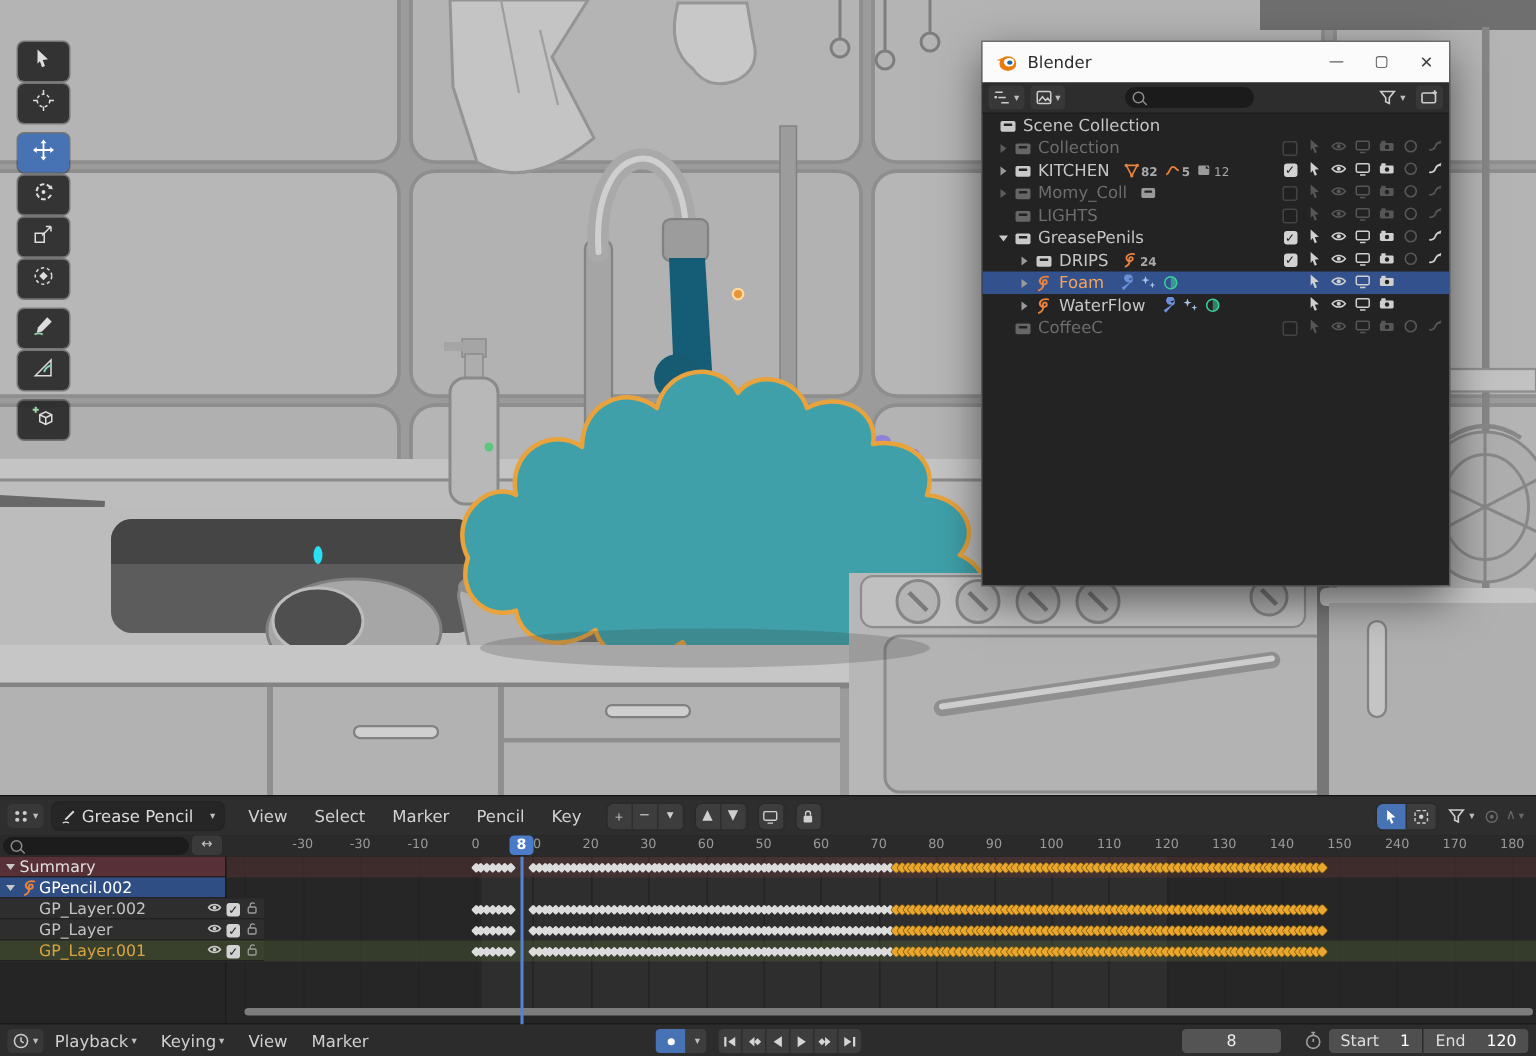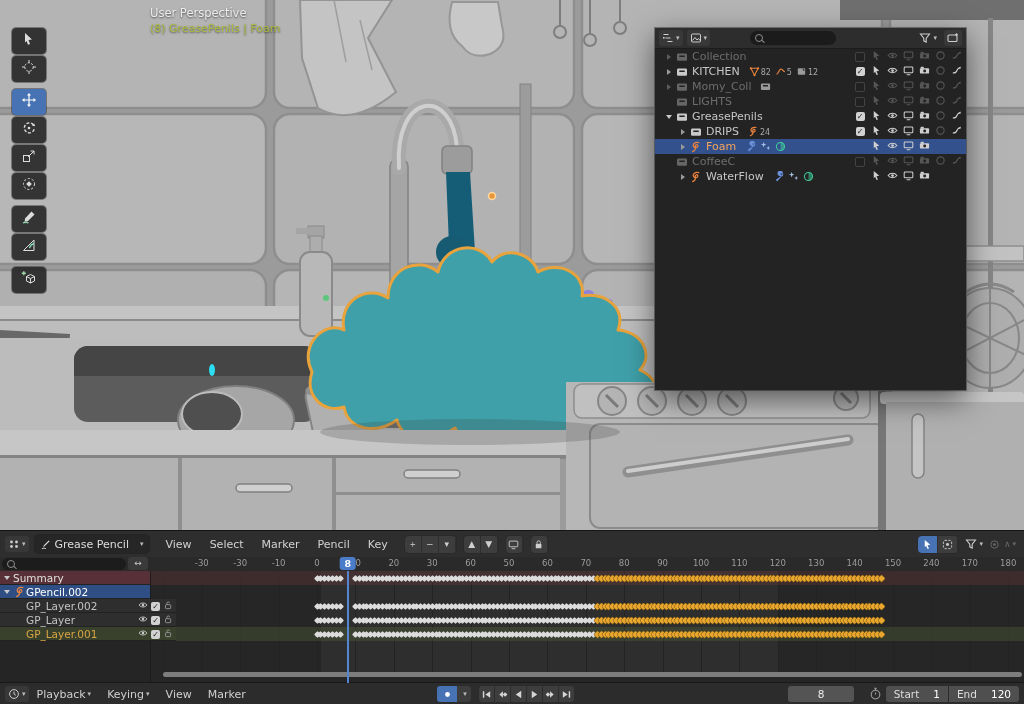--- a/index.html
+++ b/index.html
@@ -48,21 +48,21 @@
   .dim .tri-r{border-left-color:#5c5c5c;}
   .exp{width:12px;display:flex;justify-content:center;flex:none;}
   .oicon{width:13px;height:13px;flex:none;display:flex;align-items:center;justify-content:center;}
   .oicon svg{width:12px;height:12px;}
   .c-coll{color:#c9c9c9;} .dim .c-coll{color:#666;}
   .c-gp{color:#e8823c;}
   .badges{display:flex;align-items:center;margin-left:9px;gap:4px;}
   .badge{display:flex;align-items:flex-end;gap:1px;}
   .badge svg{width:11px;height:11px;}
   .badge .cnt{font-size:8px;color:#a8a8a8;line-height:9px;}
-  .b-mesh,.b-curve,.b-gpencil{color:#e8823c;}
+  .b-mesh,.b-curve,.b-gpencil{color:#e8823c;font-weight:bold;}
   .b-data,.b-collection{color:#9a9a9a;}
   .b-modifier{color:#6b8fd8;} .b-effect{color:#a9c4ea;} .b-material{color:#3ecf9a;}
   .toggles{position:absolute;right:2px;top:0;height:15px;display:flex;align-items:center;}
   .tslot{width:16px;display:flex;justify-content:center;align-items:center;}
   .tslot svg{width:11px;height:11px;}
   .tg{color:#cfcfcf;} .tg.dim2{color:#565656;}
   .cbx{width:9px;height:9px;border-radius:2px;background:#d2d2d2;color:#1d1d1d;font-size:8px;
        line-height:9px;text-align:center;font-weight:bold;}
   .cbx.un{background:#202020;border:1px solid #646464;width:8px;height:8px;}
   .dim .cbx{opacity:.5;}
@@ -309,24 +309,20 @@
       </g>
       <g stroke="#888" fill="none" stroke-width="2">
         <ellipse cx="990" cy="338" rx="44" ry="50" fill="#aeaeae"></ellipse>
         <ellipse cx="990" cy="338" rx="29" ry="35"></ellipse>
         <path d="M990 288 v100 M948 318 l84 40 M948 360 l84 -44"></path>
         <path d="M966 292 q24 -16 48 0" stroke-width="3"></path>
       </g>
       <ellipse cx="470" cy="432" rx="150" ry="13" fill="rgba(60,60,60,.22)"></ellipse>
     </svg>
 
-    <div id="vp-overlay">
-      <div class="ovl1">User Perspective</div>
-      <div class="ovl2">(8) GreasePenils | Foam</div>
-    </div>
 
     <div id="toolbar">
       <div class="tb-btn">
           <span><svg viewBox="0 0 16 16">
               <path d="M4 2 L11 8.5 L7.5 9 L9 13 L7 13.8 L5.6 9.9 L4 11.5 Z" fill="#ddd"></path>
             </svg></span>
         </div>
       <div class="tb-btn">
           <span><svg viewBox="0 0 16 16" stroke="#ddd" fill="none">
               <circle cx="8" cy="8" r="4.2" stroke-dasharray="2 1.6"></circle>
@@ -376,20 +372,36 @@
       <div class="tb-btn">
           <span><svg viewBox="0 0 16 16" fill="none">
               <path d="M5.5 6.5 l4 -2 4 2 v4.5 l-4 2 -4 -2 Z" stroke="#ddd"></path>
               <path d="M5.5 6.5 l4 2 4 -2 M9.5 8.5 v4.5" stroke="#ddd"></path>
               <path d="M2.8 1.2 v4 M.8 3.2 h4" stroke="#9fd7a9" stroke-width="1.4"></path>
             </svg></span>
         </div>
     </div>
 
     <div id="bwin">
+      <div id="titlebar">
+        <span style="margin-left:8px;display:flex;">
+            <svg width="15" height="15" viewBox="0 0 16 16">
+              <path d="M1.5 6.5 L8 4 L9 7.5 Z" fill="#e87d0d"></path>
+              <ellipse cx="9.5" cy="9" rx="6" ry="5.2" fill="#e87d0d"></ellipse>
+              <ellipse cx="10.4" cy="8" rx="3.7" ry="3" fill="#fff"></ellipse>
+              <ellipse cx="10.9" cy="8.3" rx="1.9" ry="1.5" fill="#1b65a5"></ellipse>
+            </svg>
+          </span>
+        <span class="ttl">Blender</span>
+        <span style="margin-left:auto;display:flex;">
+          <span class="win-ctl">—</span>
+          <span class="win-ctl">▢</span>
+          <span class="win-ctl close">✕</span>
+        </span>
+      </div>
       <div id="ol-header">
         <span class="hbtn">
             <svg viewBox="0 0 12 12" fill="none" stroke="#cdcdcd">
               <path d="M1.5 2.5h5M3.5 6h5M5.5 9.5h5"></path>
               <rect x="1" y="5" width="1.6" height="1.6" fill="#cdcdcd" stroke="none"></rect>
             </svg>
             <span class="chev">▾</span>
           </span>
         <span class="hbtn">
             <svg viewBox="0 0 12 12" fill="none" stroke="#cdcdcd">
@@ -410,20 +422,29 @@
               <span class="chev">▾</span>
             </span>
           <span class="hbtn" style="margin-right:4px;">
               <svg viewBox="0 0 12 12">
                 <rect x="1" y="3" width="9" height="6.5" rx="1" fill="none" stroke="#cdcdcd" stroke-width="1.1"></rect>
                 <path d="M9.5 1.2 v3 M8 2.7 h3" stroke="#cdcdcd" stroke-width="1.1"></path>
               </svg>
             </span>
         </span>
       </div>
+      <div class="o-row" style="padding-left:10px;">
+        <span class="oicon c-coll">
+            <svg viewBox="0 0 12 12">
+              <rect x="1" y="2.6" width="10" height="7.2" rx="1.2" fill="currentColor"></rect>
+              <rect x="3.2" y="4.4" width="5.6" height="1.6" rx=".4" fill="#232323"></rect>
+            </svg>
+          </span>
+        <span class="lbl">Scene Collection</span>
+      </div>
       <div id="ol-rows">
           <div class="o-row dim" style="padding-left: 8px;">
             <span class="exp">
               <span class="tri-r"></span>
             </span>
             <span class="oicon c-coll">
               <svg viewBox="0 0 12 12">
                 <rect x="1" y="2.6" width="10" height="7.2" rx="1.2" fill="currentColor"></rect>
                 <rect x="3.2" y="4.4" width="5.6" height="1.6" rx=".4" fill="#232323"></rect>
               </svg>
@@ -820,20 +841,79 @@
                 <span class="tg"><svg viewBox="0 0 12 12">
                     <rect x="1" y="3.6" width="10" height="5.8" rx="1" fill="currentColor"></rect>
                     <circle cx="6.2" cy="6.5" r="1.6" fill="#222"></circle>
                     <rect x="2" y="2" width="3.2" height="2" rx=".5" fill="currentColor"></rect>
                   </svg></span>
               </span>
               <span class="tslot"></span>
               <span class="tslot"></span>
             </span>
           </div>
+          <div class="o-row" style="padding-left: 22px;">
+            <span class="exp">
+              <span class="tri-r"></span>
+            </span>
+            <span class="oicon c-gp">
+              <svg viewBox="0 0 12 12">
+                <path d="M8.8 1.6C4.6.7 2.3 3.6 3.6 5.6c1.3 2 4.6 1 4.2-1C7.4 3 4.8 3.6 5.3 5.6 5.9 8 4.4 9.8 2.6 10.6" fill="none" stroke="currentColor" stroke-width="1.3" stroke-linecap="round"></path>
+              </svg>
+            </span>
+            <span class="lbl">WaterFlow</span>
+            <span class="badges">
+              <span class="badge b-modifier">
+                <svg viewBox="0 0 12 12">
+                  <path d="M11 2.6A3.1 3.1 0 1 0 9.4 5.3L3 9.6l1.6 1.9L9 6.4a3.1 3.1 0 0 0 2-3.8L9.3 4.4 7.9 3z" fill="currentColor"></path>
+                </svg>
+              </span>
+              <span class="badge b-effect">
+                <svg viewBox="0 0 12 12" fill="currentColor">
+                  <path d="M4 1l.8 2.4L7 4 4.8 4.7 4 7 3.2 4.7 1 4l2.2-.6z"></path>
+                  <path d="M9 5.5l.6 1.7 1.6.5-1.6.5L9 10l-.6-1.8-1.6-.5 1.6-.5z"></path>
+                </svg>
+              </span>
+              <span class="badge b-material">
+                <svg viewBox="0 0 12 12">
+                  <circle cx="6" cy="6" r="4.4" fill="none" stroke="currentColor" stroke-width="1.1"></circle>
+                  <path d="M6 1.6a4.4 4.4 0 0 1 0 8.8z" fill="currentColor" opacity=".55"></path>
+                </svg>
+              </span>
+            </span>
+            <span class="toggles">
+              <span class="tslot"></span>
+              <span class="tslot">
+                <span class="tg"><svg viewBox="0 0 12 12">
+                    <path d="M3 1l6 5.3-3 .4 1.6 3.6-1.6.7-1.5-3.7L3 9z" fill="currentColor"></path>
+                  </svg></span>
+              </span>
+              <span class="tslot">
+                <span class="tg"><svg viewBox="0 0 12 12">
+                    <path d="M1.2 6C3.5 2.8 8.5 2.8 10.8 6 8.5 9.2 3.5 9.2 1.2 6z" fill="none" stroke="currentColor" stroke-width="1.1"></path>
+                    <circle cx="6" cy="6" r="1.5" fill="currentColor"></circle>
+                  </svg></span>
+              </span>
+              <span class="tslot">
+                <span class="tg"><svg viewBox="0 0 12 12">
+                    <rect x="1.3" y="2.3" width="9.4" height="6.2" rx="1" fill="none" stroke="currentColor" stroke-width="1.1"></rect>
+                    <path d="M4 10.6h4" stroke="currentColor" stroke-width="1.1"></path>
+                  </svg></span>
+              </span>
+              <span class="tslot">
+                <span class="tg"><svg viewBox="0 0 12 12">
+                    <rect x="1" y="3.6" width="10" height="5.8" rx="1" fill="currentColor"></rect>
+                    <circle cx="6.2" cy="6.5" r="1.6" fill="#222"></circle>
+                    <rect x="2" y="2" width="3.2" height="2" rx=".5" fill="currentColor"></rect>
+                  </svg></span>
+              </span>
+              <span class="tslot"></span>
+              <span class="tslot"></span>
+            </span>
+          </div>
           <div class="o-row dim" style="padding-left: 8px;">
             <span class="exp"></span>
             <span class="oicon c-coll">
               <svg viewBox="0 0 12 12">
                 <rect x="1" y="2.6" width="10" height="7.2" rx="1.2" fill="currentColor"></rect>
                 <rect x="3.2" y="4.4" width="5.6" height="1.6" rx=".4" fill="#232323"></rect>
               </svg>
             </span>
             <span class="lbl">CoffeeC</span>
             <span class="toggles">
@@ -868,79 +948,20 @@
                 <span class="tg dim2"><svg viewBox="0 0 12 12">
                     <circle cx="6" cy="6" r="4" fill="none" stroke="currentColor" stroke-width="1.2"></circle>
                   </svg></span>
               </span>
               <span class="tslot">
                 <span class="tg dim2"><svg viewBox="0 0 12 12">
                     <path d="M2 8.5C4.5 9 6 7.5 6.6 5.7 7.1 4.3 8.3 3.3 9.6 3.1" fill="none" stroke="currentColor" stroke-width="1.3"></path>
                     <path d="M10.8 1.6 10.2 4.4 7.8 3.2z" fill="currentColor"></path>
                   </svg></span>
               </span>
-            </span>
-          </div>
-          <div class="o-row" style="padding-left: 22px;">
-            <span class="exp">
-              <span class="tri-r"></span>
-            </span>
-            <span class="oicon c-gp">
-              <svg viewBox="0 0 12 12">
-                <path d="M8.8 1.6C4.6.7 2.3 3.6 3.6 5.6c1.3 2 4.6 1 4.2-1C7.4 3 4.8 3.6 5.3 5.6 5.9 8 4.4 9.8 2.6 10.6" fill="none" stroke="currentColor" stroke-width="1.3" stroke-linecap="round"></path>
-              </svg>
-            </span>
-            <span class="lbl">WaterFlow</span>
-            <span class="badges">
-              <span class="badge b-modifier">
-                <svg viewBox="0 0 12 12">
-                  <path d="M11 2.6A3.1 3.1 0 1 0 9.4 5.3L3 9.6l1.6 1.9L9 6.4a3.1 3.1 0 0 0 2-3.8L9.3 4.4 7.9 3z" fill="currentColor"></path>
-                </svg>
-              </span>
-              <span class="badge b-effect">
-                <svg viewBox="0 0 12 12" fill="currentColor">
-                  <path d="M4 1l.8 2.4L7 4 4.8 4.7 4 7 3.2 4.7 1 4l2.2-.6z"></path>
-                  <path d="M9 5.5l.6 1.7 1.6.5-1.6.5L9 10l-.6-1.8-1.6-.5 1.6-.5z"></path>
-                </svg>
-              </span>
-              <span class="badge b-material">
-                <svg viewBox="0 0 12 12">
-                  <circle cx="6" cy="6" r="4.4" fill="none" stroke="currentColor" stroke-width="1.1"></circle>
-                  <path d="M6 1.6a4.4 4.4 0 0 1 0 8.8z" fill="currentColor" opacity=".55"></path>
-                </svg>
-              </span>
-            </span>
-            <span class="toggles">
-              <span class="tslot"></span>
-              <span class="tslot">
-                <span class="tg"><svg viewBox="0 0 12 12">
-                    <path d="M3 1l6 5.3-3 .4 1.6 3.6-1.6.7-1.5-3.7L3 9z" fill="currentColor"></path>
-                  </svg></span>
-              </span>
-              <span class="tslot">
-                <span class="tg"><svg viewBox="0 0 12 12">
-                    <path d="M1.2 6C3.5 2.8 8.5 2.8 10.8 6 8.5 9.2 3.5 9.2 1.2 6z" fill="none" stroke="currentColor" stroke-width="1.1"></path>
-                    <circle cx="6" cy="6" r="1.5" fill="currentColor"></circle>
-                  </svg></span>
-              </span>
-              <span class="tslot">
-                <span class="tg"><svg viewBox="0 0 12 12">
-                    <rect x="1.3" y="2.3" width="9.4" height="6.2" rx="1" fill="none" stroke="currentColor" stroke-width="1.1"></rect>
-                    <path d="M4 10.6h4" stroke="currentColor" stroke-width="1.1"></path>
-                  </svg></span>
-              </span>
-              <span class="tslot">
-                <span class="tg"><svg viewBox="0 0 12 12">
-                    <rect x="1" y="3.6" width="10" height="5.8" rx="1" fill="currentColor"></rect>
-                    <circle cx="6.2" cy="6.5" r="1.6" fill="#222"></circle>
-                    <rect x="2" y="2" width="3.2" height="2" rx=".5" fill="currentColor"></rect>
-                  </svg></span>
-              </span>
-              <span class="tslot"></span>
-              <span class="tslot"></span>
             </span>
           </div>
         </div>
     </div>
   </div>
 
   <div id="dopesheet">
     <div id="ds-header">
       <span class="hbtn" style="margin-left:5px;">
           <svg viewBox="0 0 12 12" fill="#cdcdcd">

